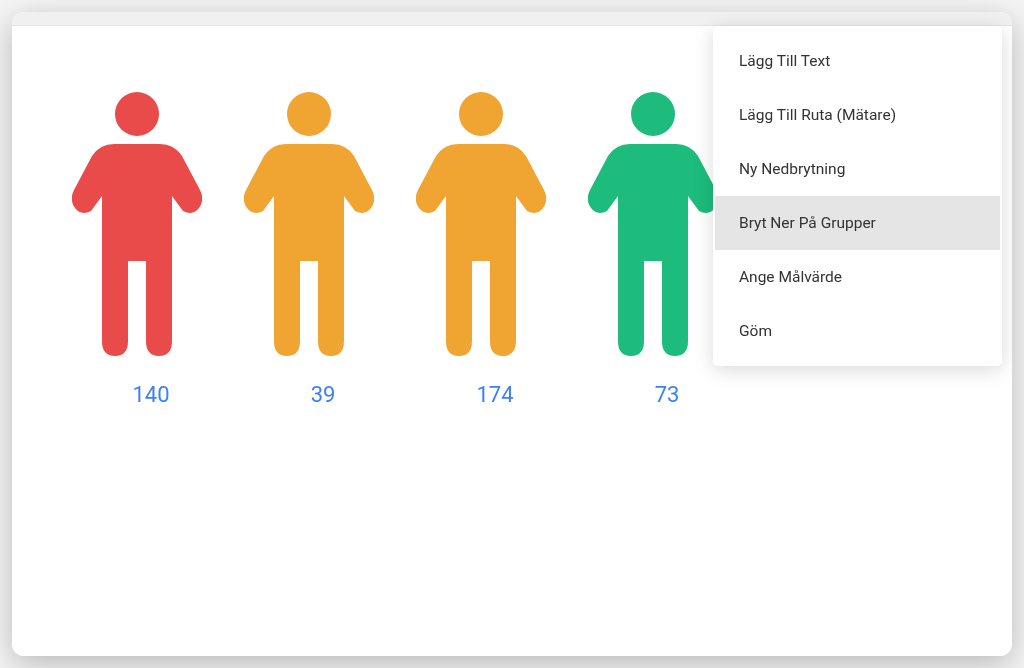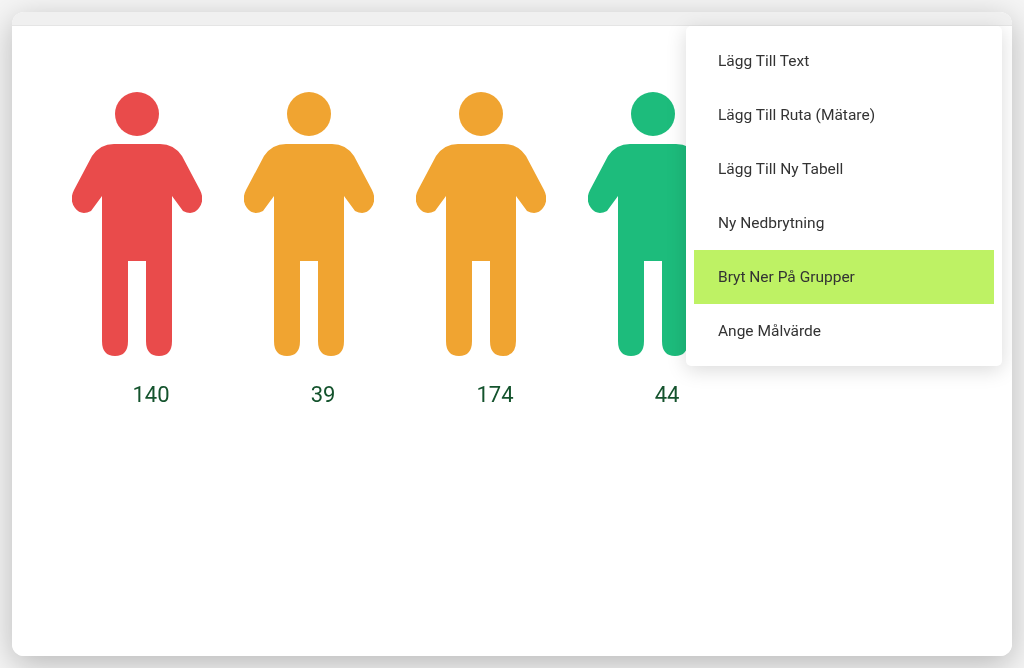--- a/index.html
+++ b/index.html
@@ -49,44 +49,44 @@
       flex-direction: column;
       align-items: center;
       gap: 12px;
     }
     .figure-item svg {
       width: 130px;
       height: 280px;
     }
     .figure-value {
       font-size: 22px;
-      color: #14532d;
+      color: #3b82f6;
       font-weight: 400;
       margin-left: 28px;
     }
     .dropdown-menu {
       position: absolute;
       top: 0;
       right: 10px;
-      width: 316px;
+      width: 289px;
       background: #fff;
       box-shadow: 0 4px 20px rgba(0,0,0,0.15);
       border-radius: 5px;
-      padding: 8px 8px;
+      padding: 8px 2px;
       z-index: 100;
     }
     .menu-item {
       padding: 18px 24px;
       font-size: 15.5px;
       color: #333;
       cursor: pointer;
       font-weight: 400;
     }
     .menu-item.hovered {
-      background: #bef264;
+      background: #e5e5e5;
     }
   </style>
 </head>
 <body>
 
 <div class="window">
   <div class="window-bar"></div>
   <div class="content">
     <div class="figures-row">
         <div class="figure-item">
@@ -196,25 +196,25 @@
       Q 56 270 43 270
       Q 30 270 30 255
       L 30 110
       L 19 125
       Q 9 130 3 122
       Q -3 114 2 104
       L 20 70
       Q 28 58 42 58
       Z"></path>
   </svg></div>
-          <div class="figure-value">44</div>
+          <div class="figure-value">73</div>
         </div>
       </div>
     <div class="dropdown-menu">
         <div class="menu-item">Lägg Till Text</div>
         <div class="menu-item">Lägg Till Ruta (Mätare)</div>
-        <div class="menu-item">Lägg Till Ny Tabell</div>
         <div class="menu-item">Ny Nedbrytning</div>
         <div class="menu-item hovered">Bryt Ner På Grupper</div>
         <div class="menu-item">Ange Målvärde</div>
+        <div class="menu-item">Göm</div>
       </div>
   </div>
 </div>
 
 </body></html>

